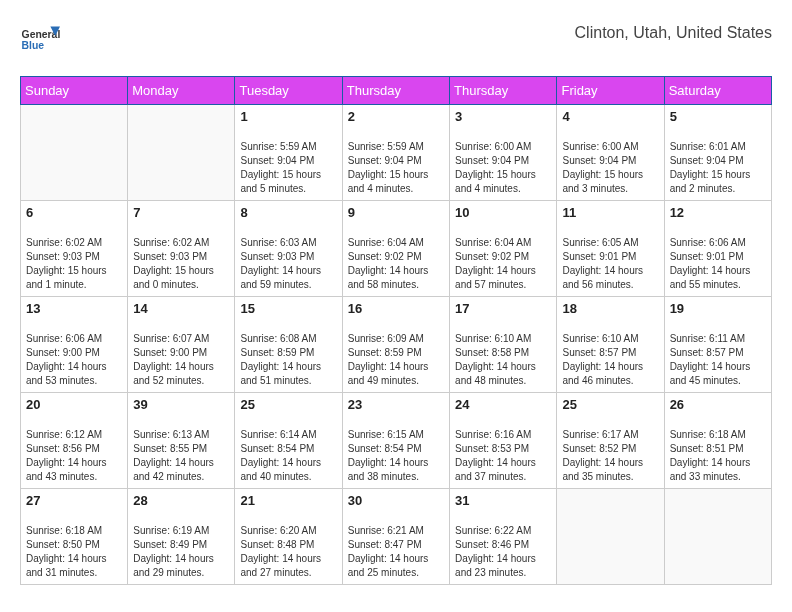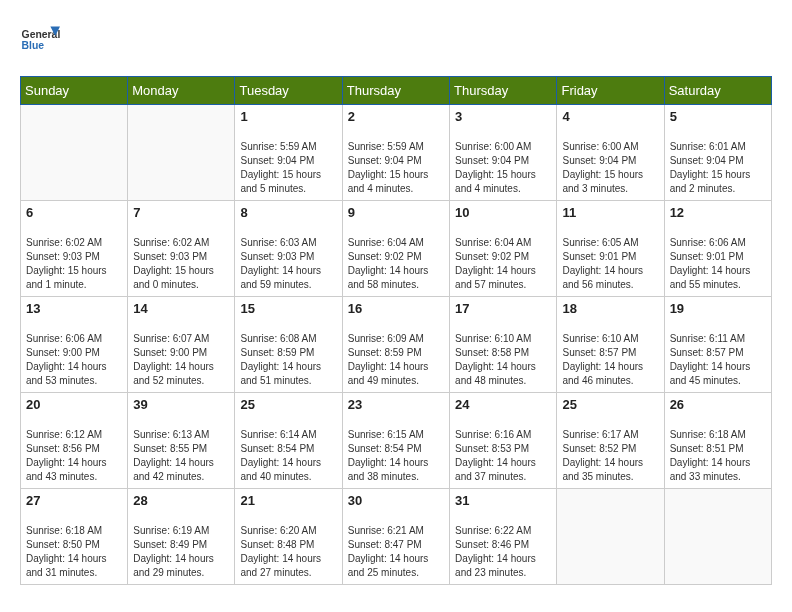--- a/index.html
+++ b/index.html
@@ -38,21 +38,21 @@
       font-size: 16px;
       color: #444;
       margin-top: 4px;
     }
     .calendar {
       width: 100%;
       border-collapse: collapse;
       font-size: 11px;
     }
     .calendar th {
-      background-color: #4d7c0f;
+      background-color: #d946ef;
       color: white;
       padding: 6px 4px;
       text-align: left;
       font-size: 13px;
       font-weight: normal;
       border: 1px solid #1a5da5;
     }
     .calendar td {
       border: 1px solid #ccc;
       vertical-align: top;
@@ -82,20 +82,21 @@
 
 <div class="header">
   <div class="logo">
     <svg class="logo-icon" viewBox="0 0 50 50" xmlns="http://www.w3.org/2000/svg">
       <text x="2" y="22" font-size="13" font-weight="bold" fill="#333">General</text>
       <text x="2" y="36" font-size="13" font-weight="bold" fill="#2a6db5">Blue</text>
       <polygon points="38,8 50,8 44,20" fill="#2a6db5"></polygon>
     </svg>
   </div>
   <div class="title-block">
+    <div class="location">Clinton, Utah, United States</div>
   </div>
 </div>
 
 <table class="calendar">
   <thead>
     <tr>
     <th>Sunday</th>
         <th>Monday</th>
         <th>Tuesday</th>
         <th>Thursday</th>

